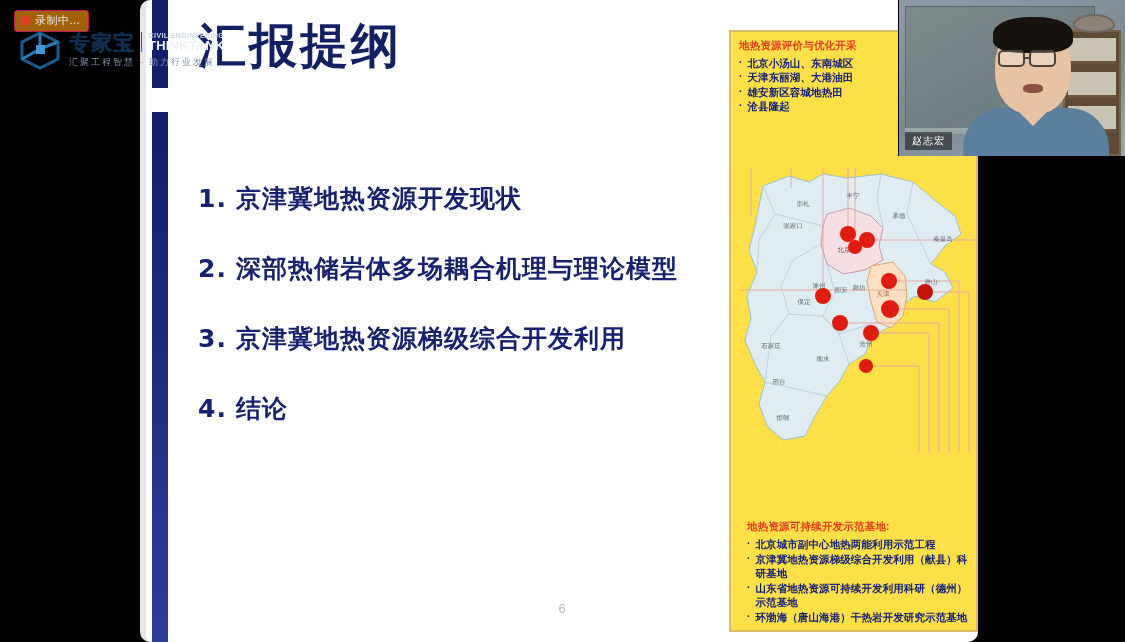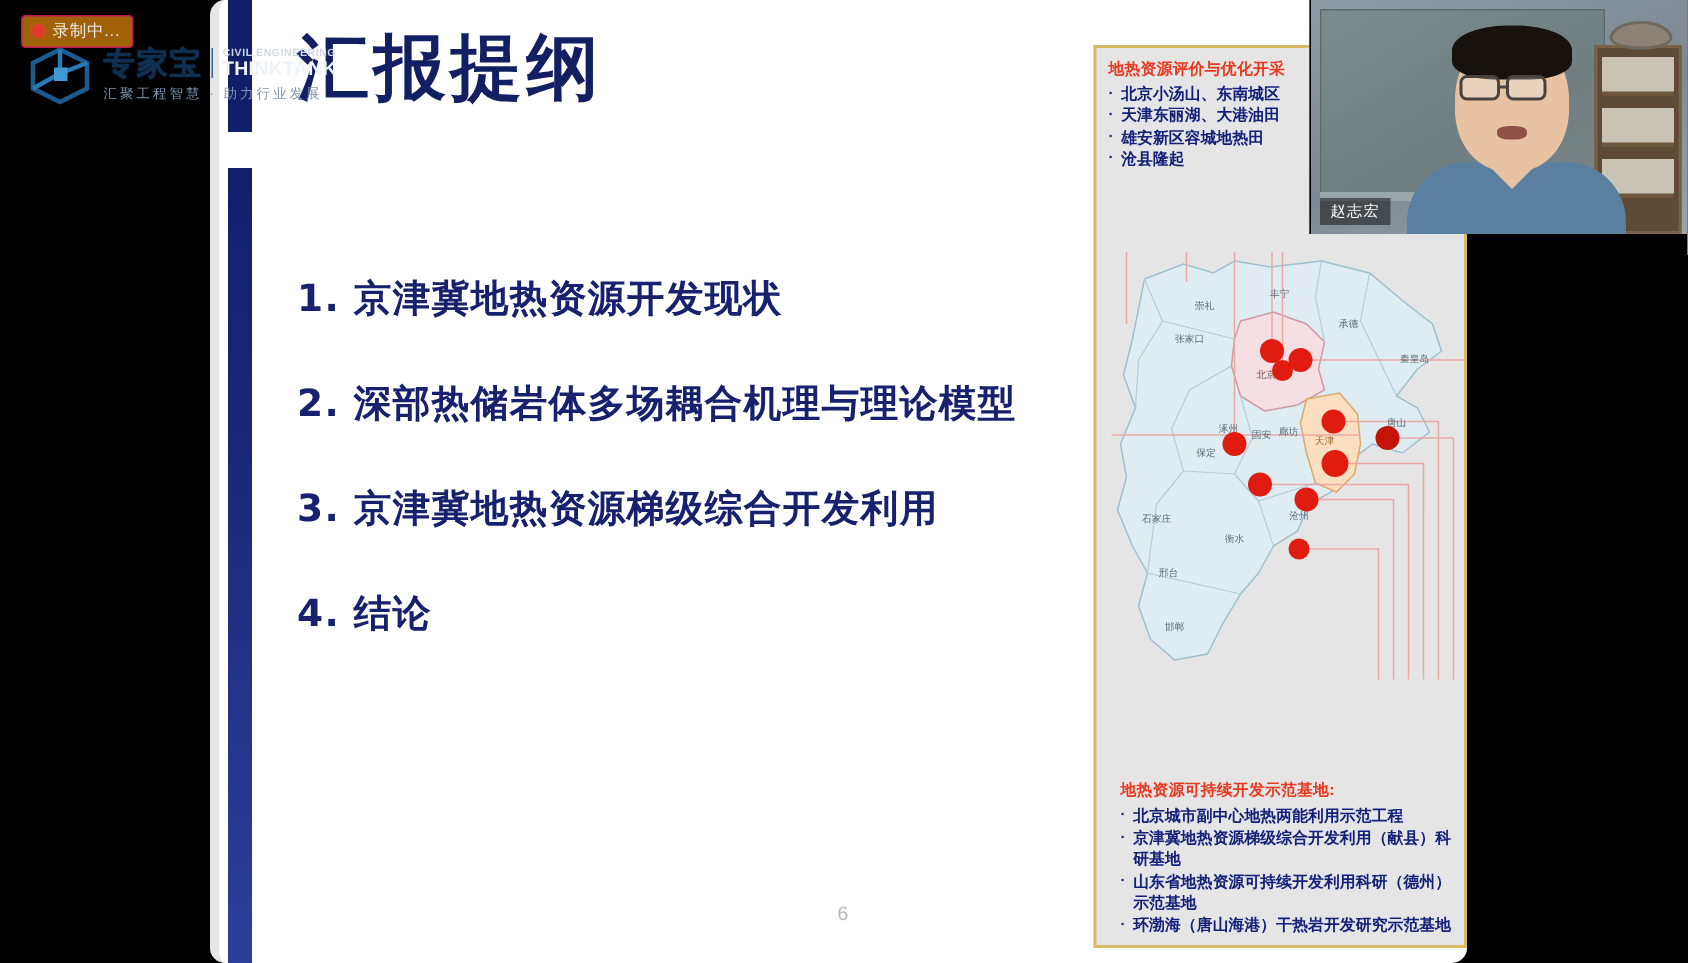--- a/index.html
+++ b/index.html
@@ -77,21 +77,21 @@
   .ol-text{ font-size:25px; }
 
   #page-no{
     position:absolute; left:0; right:0; bottom:26px;
     text-align:center; font-size:13px; color:#b6b6b6;
   }
 
   
   #panel{
     position:absolute; left:583px; top:30px; width:249px; height:602px;
-    border:2px solid #d8bc63; background:#e5e5e5;
+    border:2px solid #d8bc63; background:#fde047;
   }
   .box{ padding:7px 6px 4px 8px; }
   .box-title{
     color:#e8391f; font-size:10.5px; font-weight:bold;
     letter-spacing:.2px; margin-bottom:3px; white-space:nowrap;
   }
   .box ul{ list-style:none; }
   .box li{
     display:flex; gap:5px;
     color:#13207a; font-size:10.5px; font-weight:bold;
@@ -100,21 +100,21 @@
   .bullet{ flex:none; color:#13207a; font-size:10px; line-height:1.38;}
   .li-txt{ flex:1; }
 
   #map-wrap{ position:absolute; left:0; top:136px; width:100%; height:285px; }
   #map-wrap svg{ display:block; width:100%; height:100%; }
 
   #box-bottom{ position:absolute; left:0; bottom:2px; width:100%;padding-left:16px; }
 
   
   #webcam{
-    position:absolute; right:0; top:0; width:252px; height:156px; z-index:60;
+    position:absolute; right:0; top:0; width:227px; height:156px; z-index:60;
     background:#57606a; overflow:hidden; border-left:1px solid #000;
   }
   #wc-wall{ position:absolute; inset:0; background:linear-gradient(160deg,#8e9aa4 0%,#7d8893 55%,#9aa5ae 100%); }
   #wc-board{
     position:absolute; left:6px; top:6px; width:190px; height:128px;
     background:linear-gradient(150deg,#7d8b8d 0%,#6f7e80 60%,#798688 100%);
     border:1px solid #5c6a6c;
   }
   #wc-board-tray{ position:absolute; left:6px; top:128px; width:190px; height:6px; background:#9aa7a9; }
   #wc-shelf{

